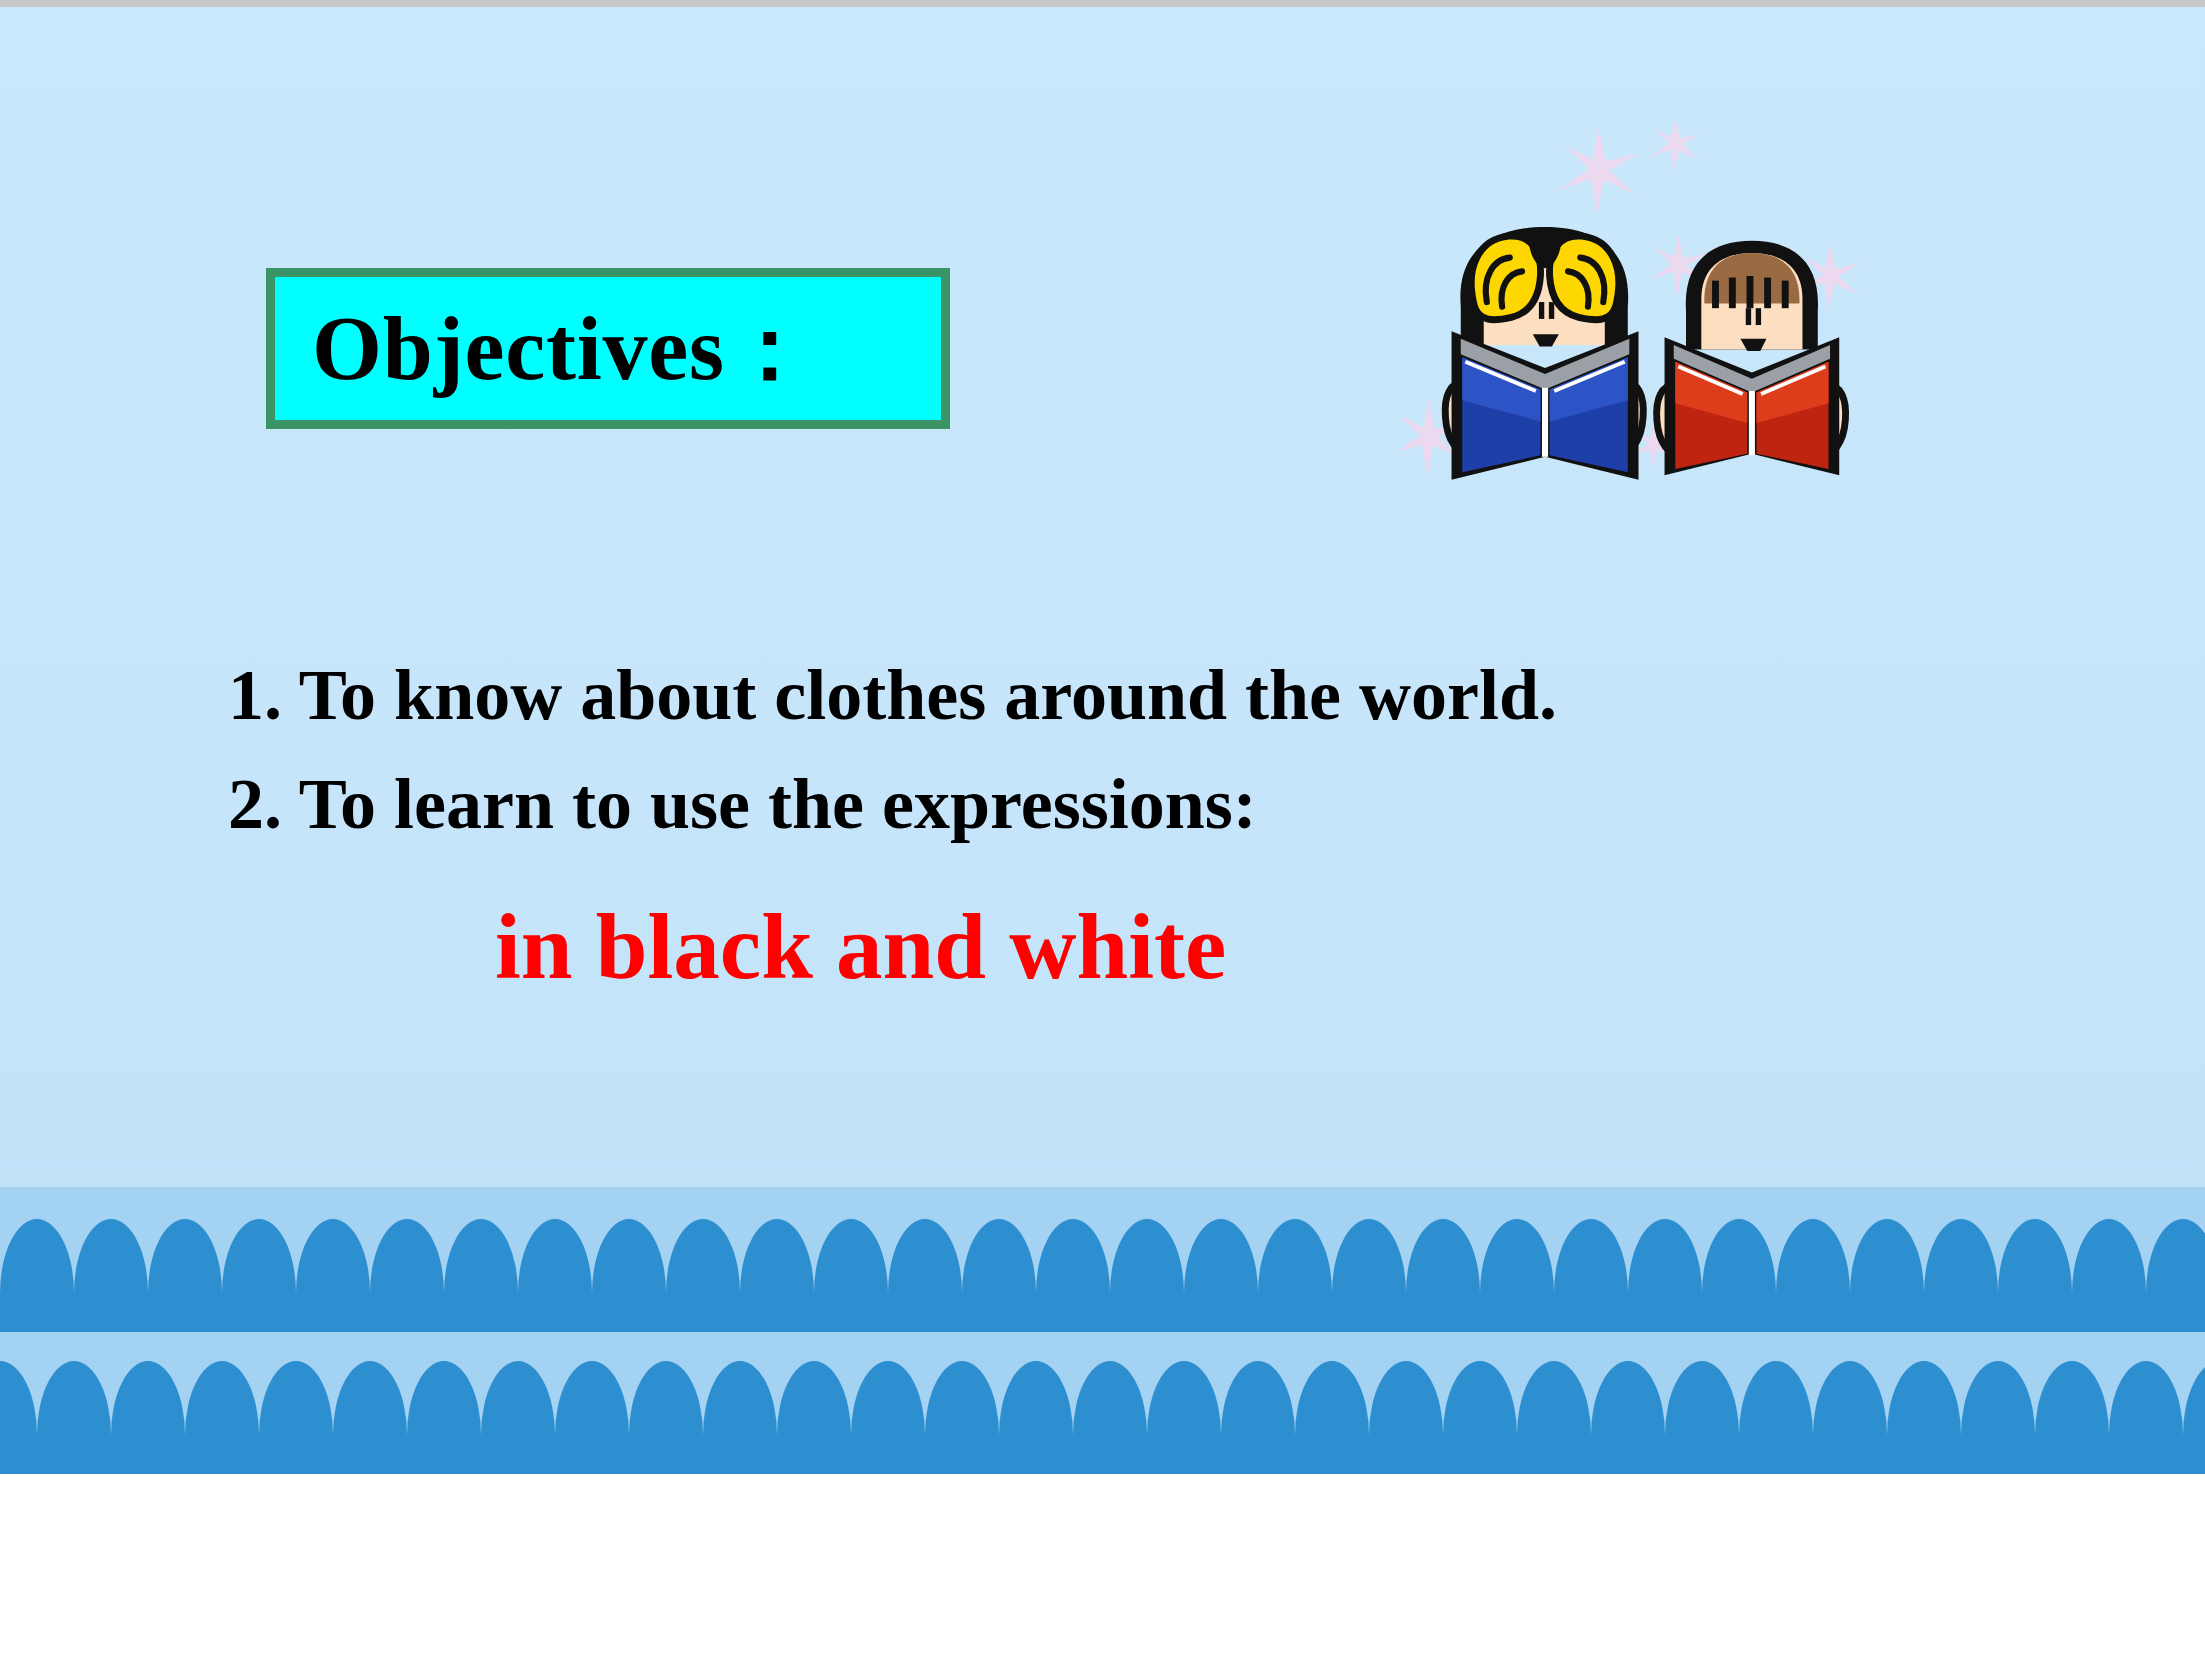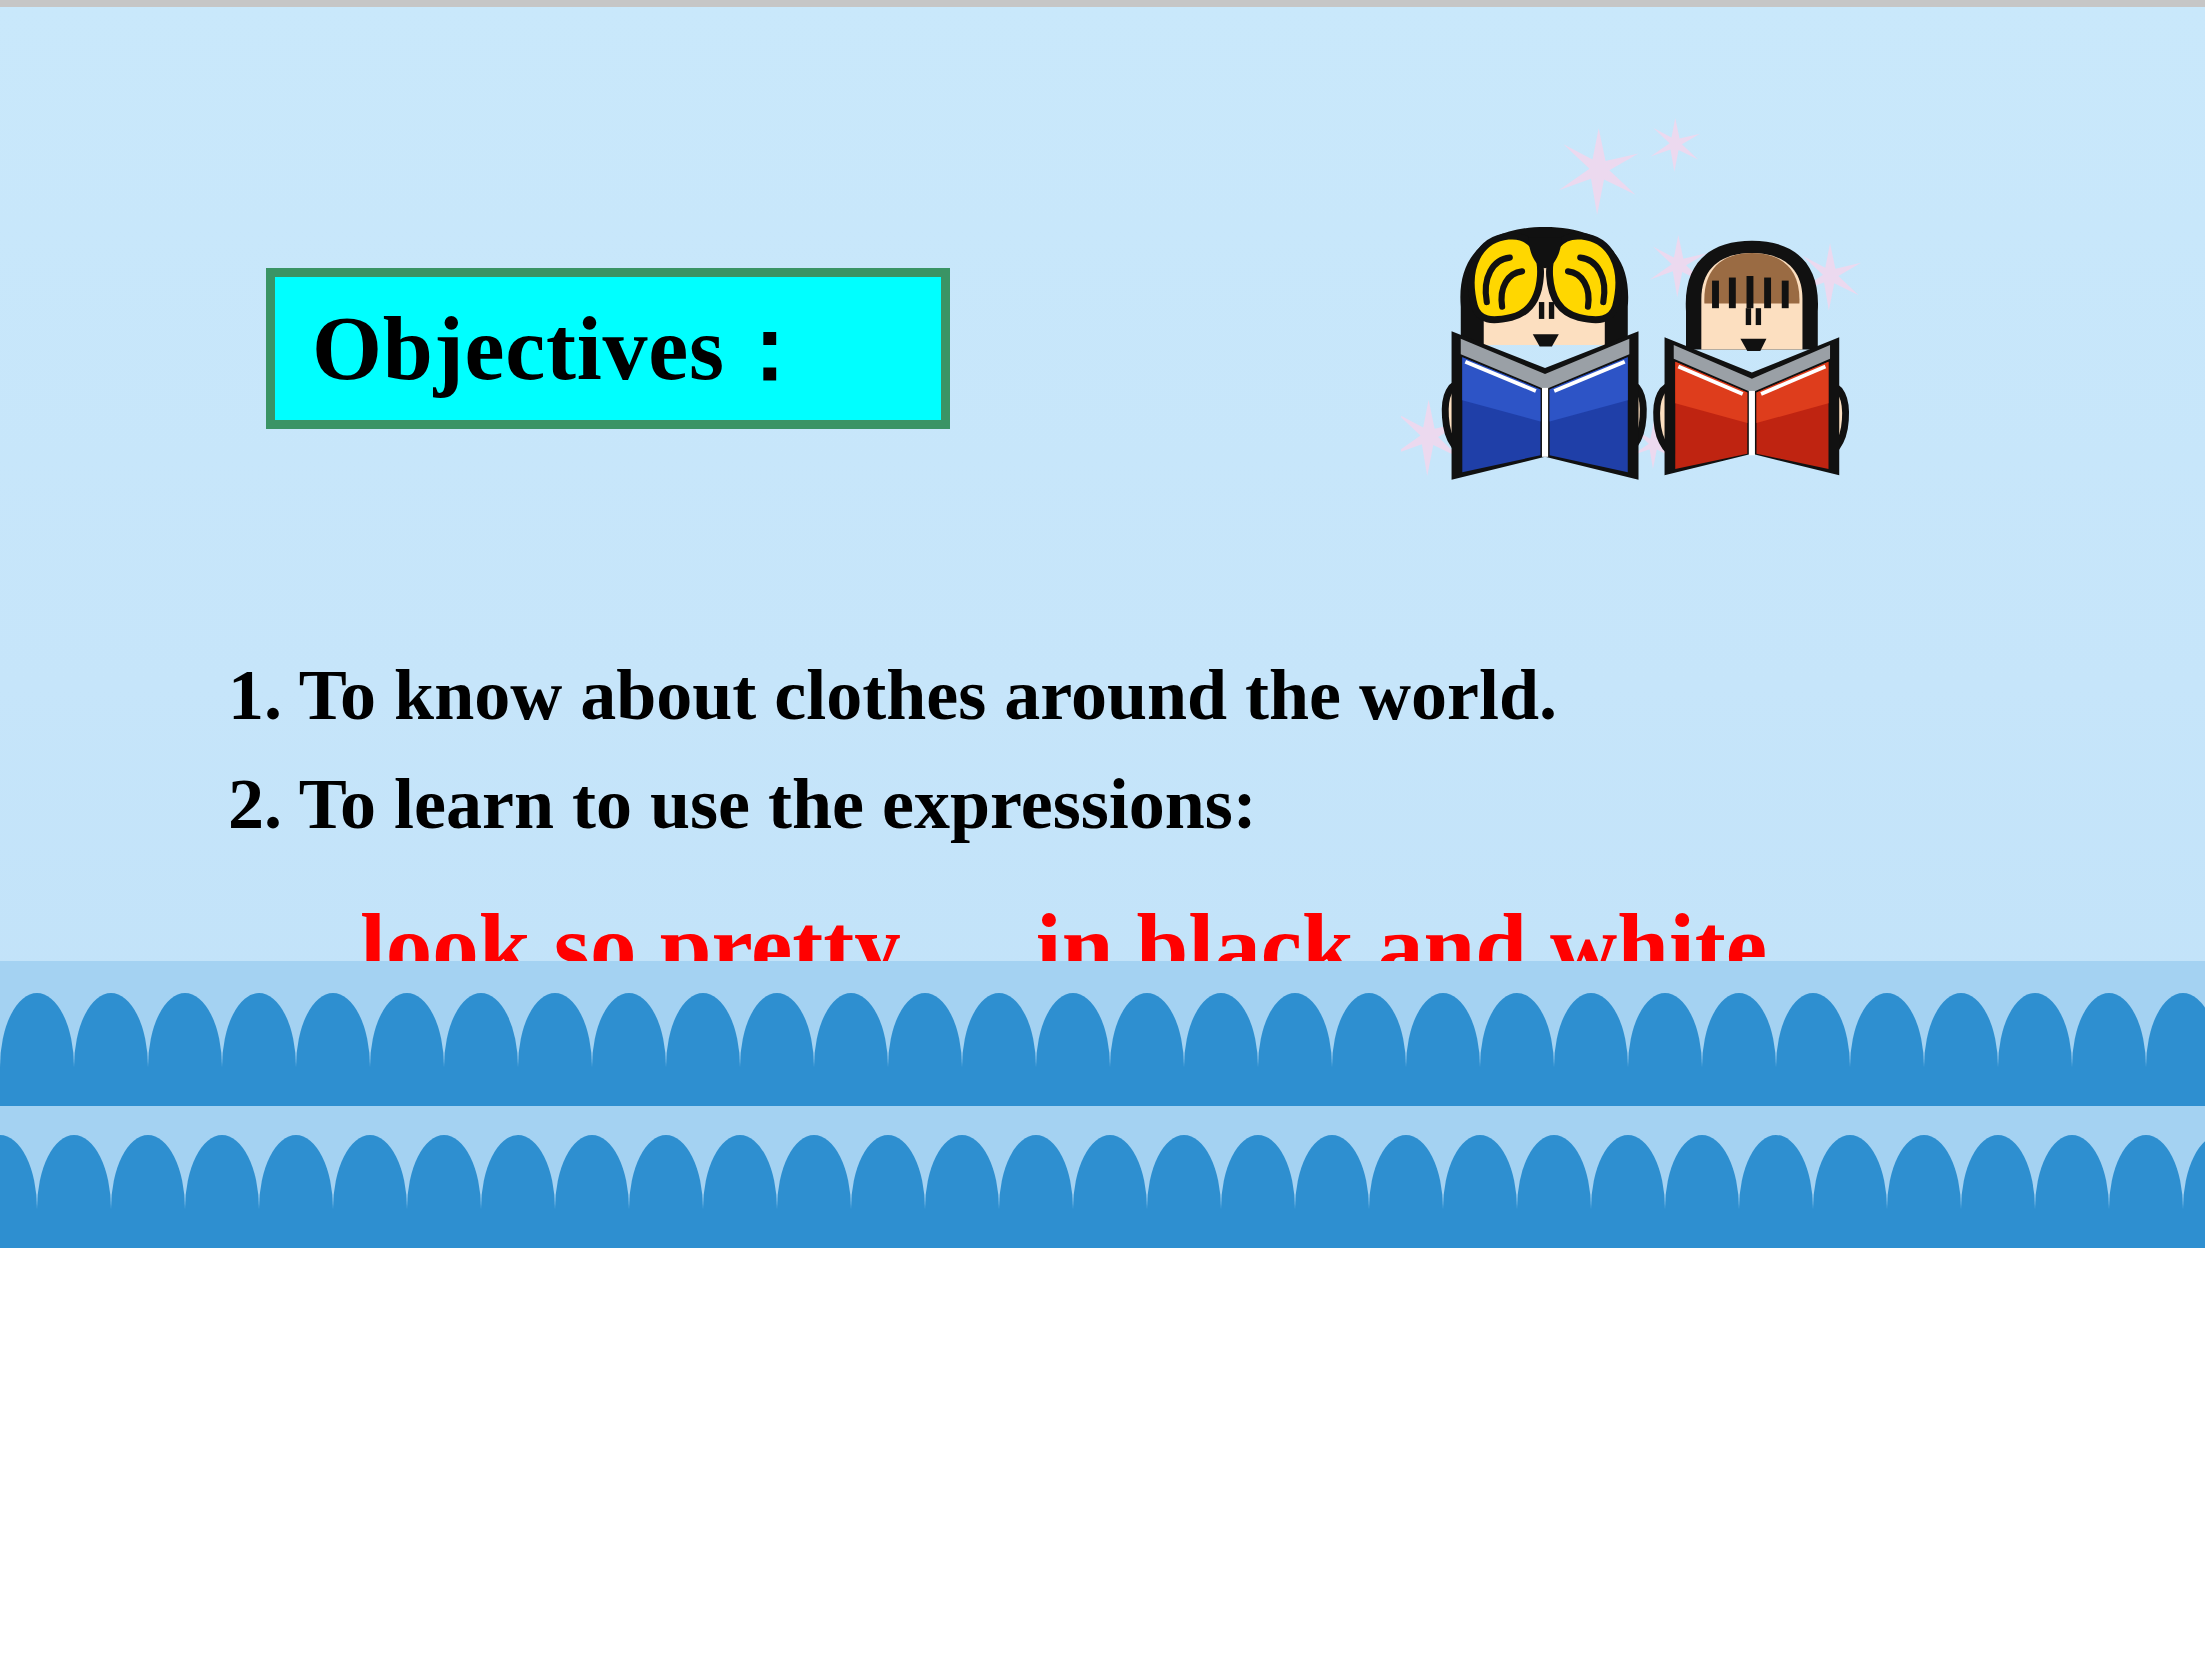--- a/index.html
+++ b/index.html
@@ -7,21 +7,21 @@
     padding: 0;
     background: #ffffff;
   }
   body {
     font-family: "Liberation Serif", "DejaVu Serif", serif;
   }
 
   #slide {
     position: relative;
     width: 2205px;
-    height: 1248px;
+    height: 1474px;
     overflow: hidden;
     background: linear-gradient(to bottom, #c9e8fb 0%, #c6e5fa 55%, #bfe1f8 100%);
     text-decoration: underline;
   }
 
   
   #top-strip {
     position: absolute;
     left: 0; top: 0;
     width: 100%;
@@ -267,21 +267,20 @@
     <p class="list-item">
       <span>1.</span>
       <span>To know about clothes around the world.</span>
     </p>
     <p class="list-item">
       <span>2.</span>
       <span>To learn to use the expressions:</span>
     </p>
 
     <div id="expressions-row">
-      <span class="expression" id="expression-1">look so pretty</span>
       <span class="expression" id="expression-2">in black and white</span>
     </div>
   </div>
 
   <div id="bottom-band">
     <div class="dome-row" id="dome-row-back">
         <div class="dome" style="background: rgb(46, 143, 208);"></div>
         <div class="dome" style="background: rgb(46, 143, 208);"></div>
         <div class="dome" style="background: rgb(46, 143, 208);"></div>
         <div class="dome" style="background: rgb(46, 143, 208);"></div>

